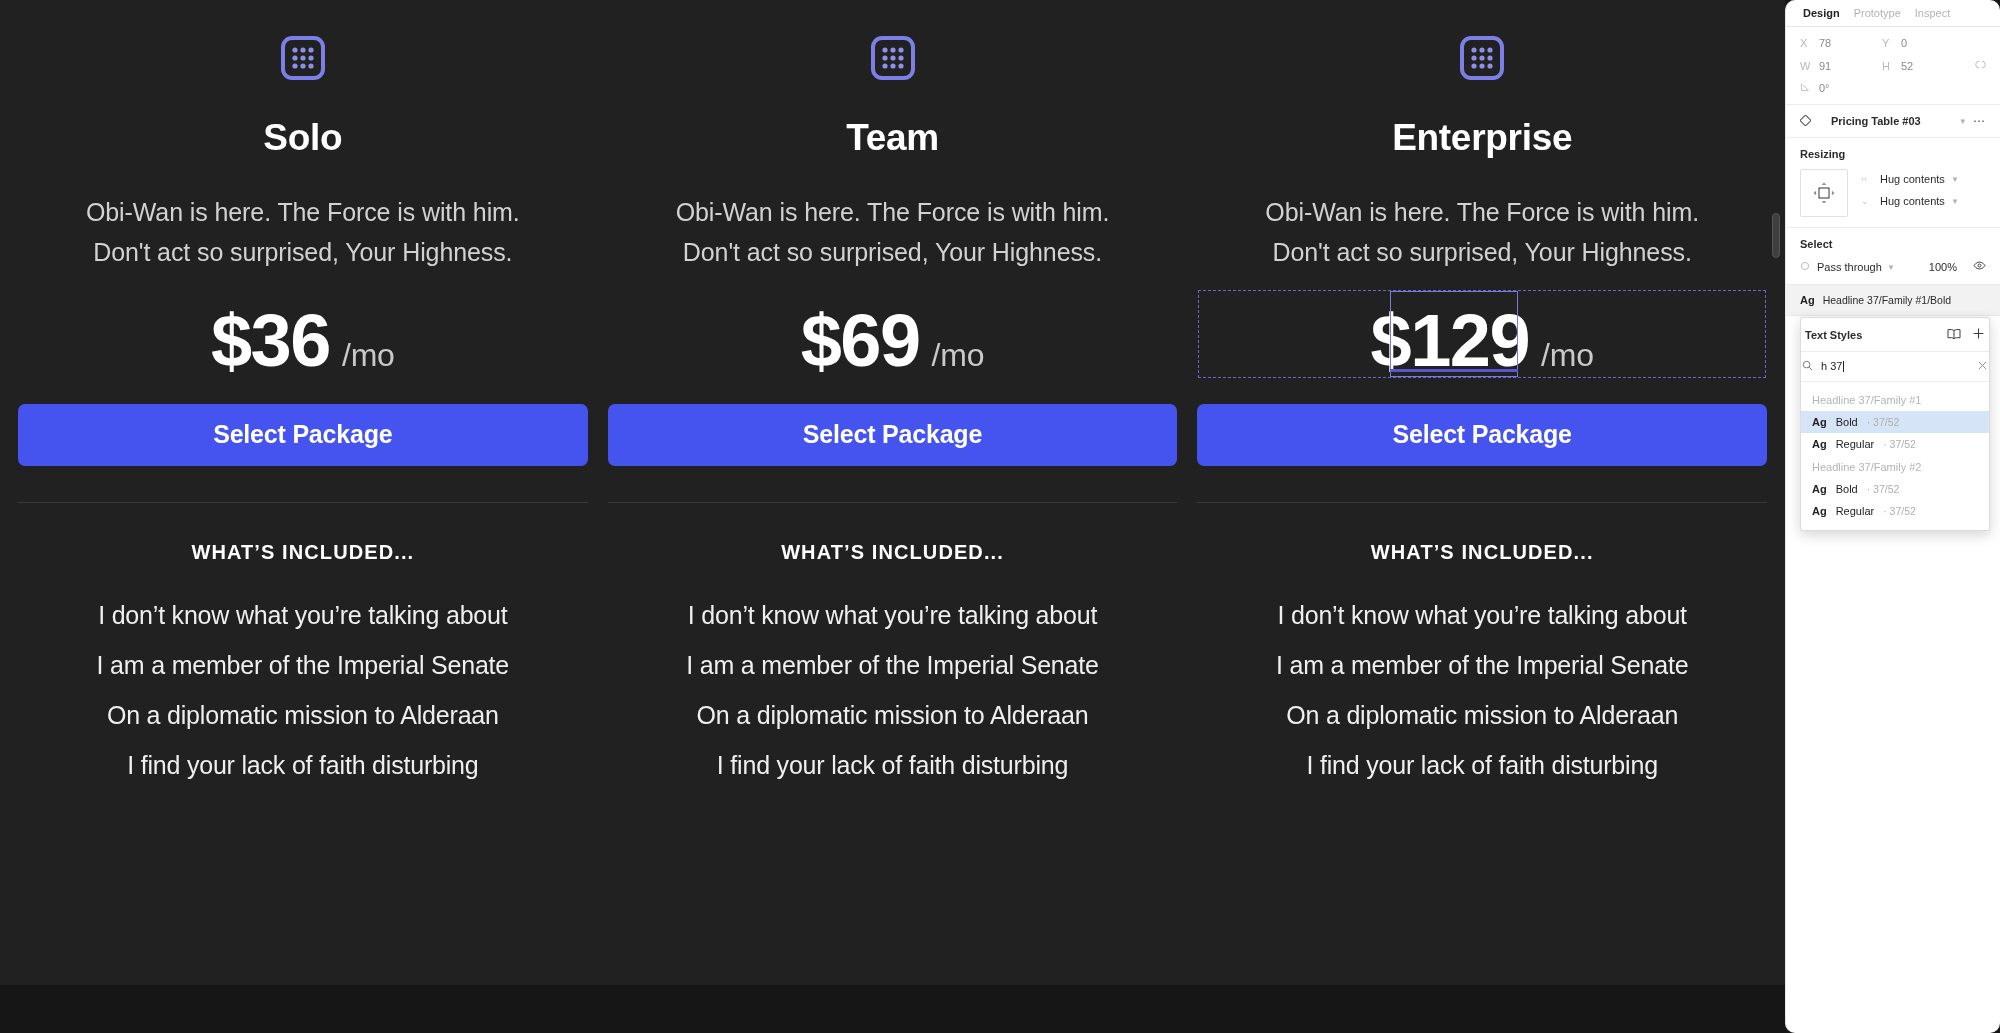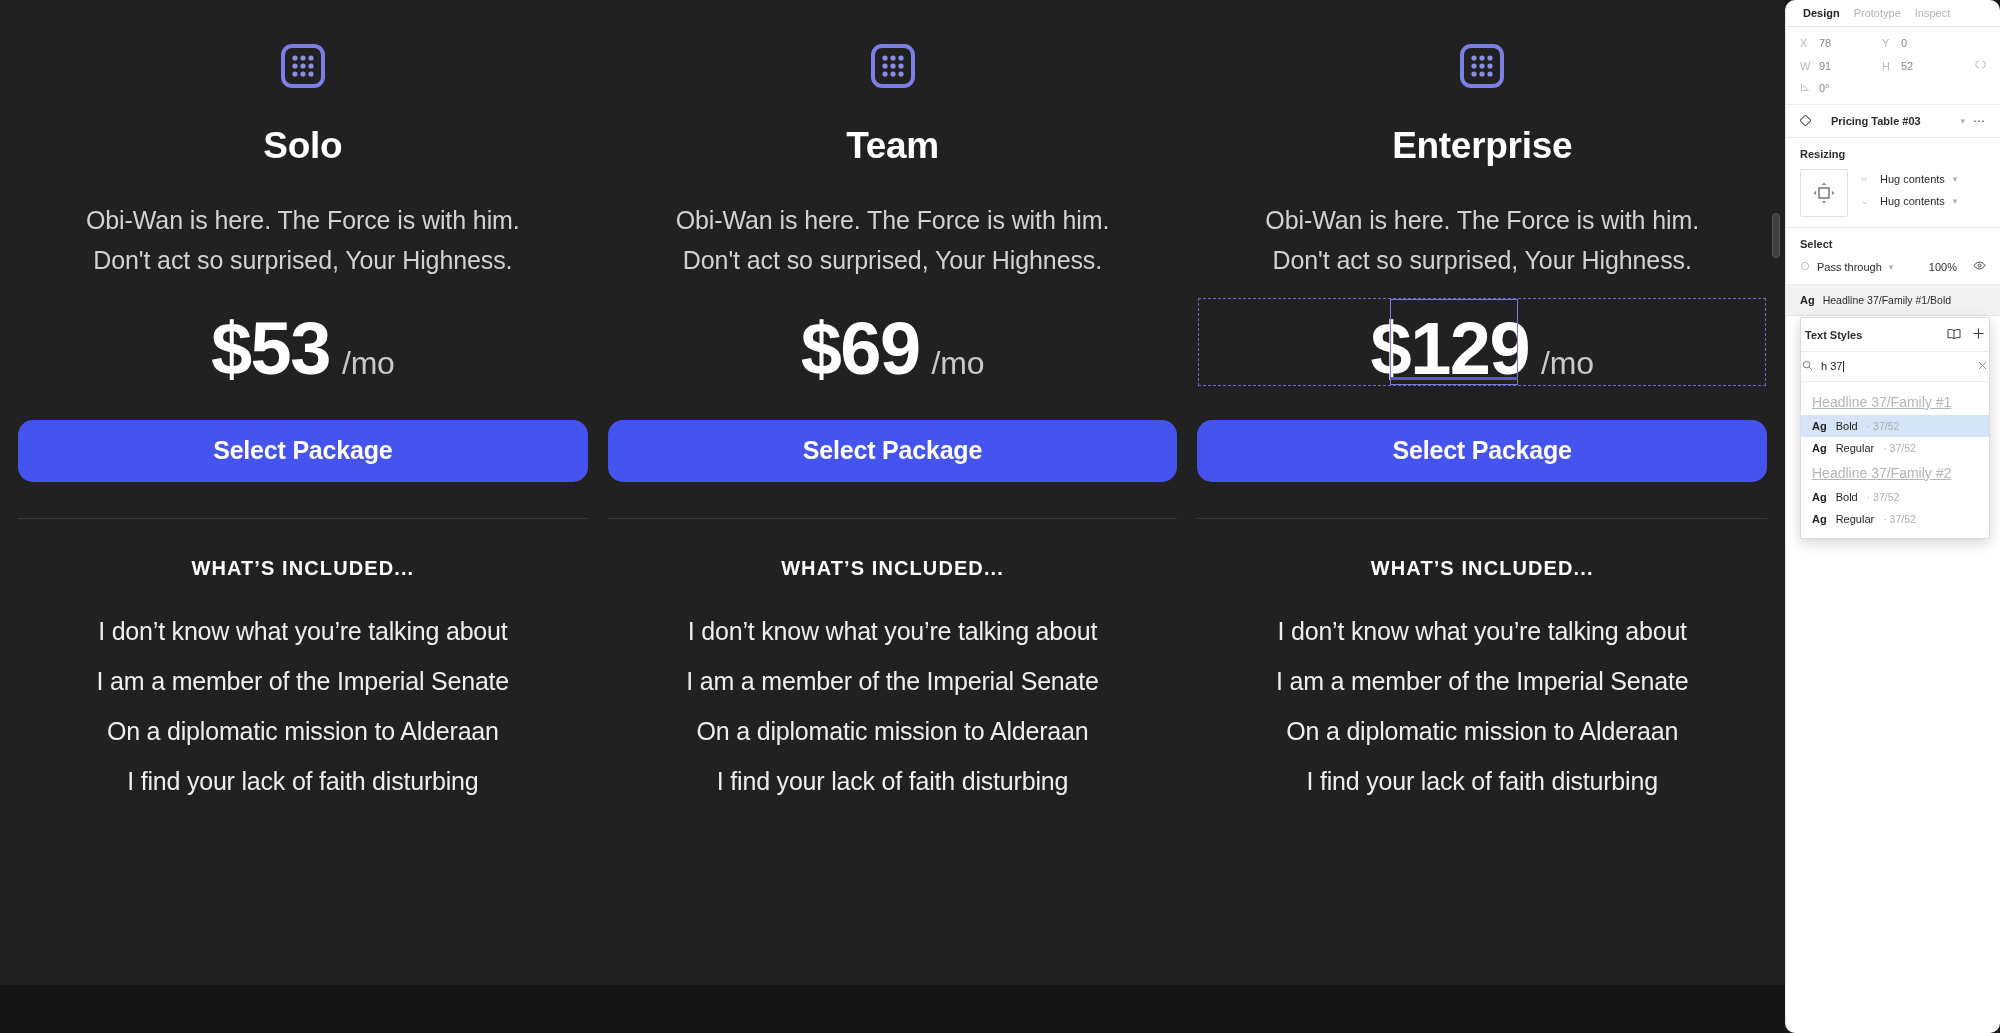--- a/index.html
+++ b/index.html
@@ -15,21 +15,21 @@
   
   .canvas {
     position:absolute; left:0; top:0; width:1785px; height:1033px;
     background:#161616; overflow:hidden;
   }
   .frame {
     position:absolute; left:0; top:0; width:1785px; height:985px;
     background:#212121;
   }
   .cards {
-    position:absolute; left:0; top:8px; width:1785px; height:985px;
+    position:absolute; left:0; top:0; width:1785px; height:985px;
     display:flex; align-items:flex-start;
     padding:0 8px;
   }
   .card {
     flex:1 1 0; min-width:0;
     display:flex; flex-direction:column; align-items:center;
     padding:0 2px;
   }
 
   .card-icon { margin-top:36px; margin-bottom:0; }
@@ -67,26 +67,26 @@
   }
   .sel-child {
     position:absolute; top:-7px; height:86px;
     border:1px solid #7b78e0; pointer-events:none;
   }
   .sel-baseline {
     position:absolute; height:3px; background:#5b56cf; pointer-events:none;
   }
 
   .btn-select {
-    margin-top:28px;
+    margin-top:20px;
     width:calc(100% - 16px);
     height:62px;
     background:#4654ef;
     color:#ffffff;
-    border:none; border-radius:15px;
+    border:none; border-radius:7px;
     font-family:"Liberation Sans", sans-serif;
     font-size:25px; font-weight:bold; letter-spacing:-0.2px;
     cursor:pointer;
     display:flex; align-items:center; justify-content:center;
   }
 
   .divider {
     margin-top:36px;
     width:calc(100% - 16px);
     height:1px; background:#3a3a3a;
@@ -166,21 +166,21 @@
   }
   .dd-head { display:flex; align-items:center; padding:9px 4px; border-bottom:1px solid #ececec; }
   .dd-title { font-size:11px; font-weight:bold; color:#2b2b2b; flex:1; }
   .dd-head .ic { color:#3d3d3d; margin-left:11px; cursor:pointer; }
   .dd-search { display:flex; align-items:flex-start; gap:8px; padding:8px 1px; border-bottom:1px solid #ececec; }
   .dd-search .sicon { color:#7a7a7a; }
   .dd-q { font-size:11px; color:#222; position:relative; flex:1; }
   .caret { display:inline-block; width:1px; height:11px; background:#222; vertical-align:-2px; margin-left:1px; }
   .dd-clear { color:#8c8c8c; cursor:pointer; }
   .dd-list { padding:6px 0 8px 0; }
-  .dd-group { font-size:14px; color:#b5b5b5; padding:6px 11px 5px 11px;text-decoration:underline; }
+  .dd-group { font-size:11px; color:#b5b5b5; padding:6px 11px 5px 11px; }
   .dd-item { display:flex; align-items:center; gap:9px; padding:5px 11px; cursor:pointer; }
   .dd-item.sel { background:#d5e4f7; }
   .dd-item .ag { font-size:11px; }
   .dd-item .nm { font-size:11px; color:#222; font-weight:normal; }
   .dd-item .sz { font-size:10.5px; color:#aeaeae; }
 </style>
 </head>
 <body>
 
 <div class="app">
@@ -204,21 +204,21 @@
       </svg>
     </div>
     <div class="card-title">Solo</div>
     <div class="card-desc">
       <div>Obi-Wan is here. The Force is with him.</div>
       <div>Don't act so surprised, Your Highness.</div>
     </div>
     <div class="price-row-wrap">
 
       <div class="price-row">
-        <span class="price-amount">$53</span>
+        <span class="price-amount">$36</span>
         <span class="price-period">/mo</span>
       </div>
     </div>
     <button class="btn-select">Select Package</button>
     <div class="divider"></div>
     <div class="included-title">WHAT’S INCLUDED...</div>
     <div class="features">
               <div class="feature">I don’t know what you’re talking about</div>
               <div class="feature">I am a member of the Imperial Senate</div>
               <div class="feature">On a diplomatic mission to Alderaan</div>

